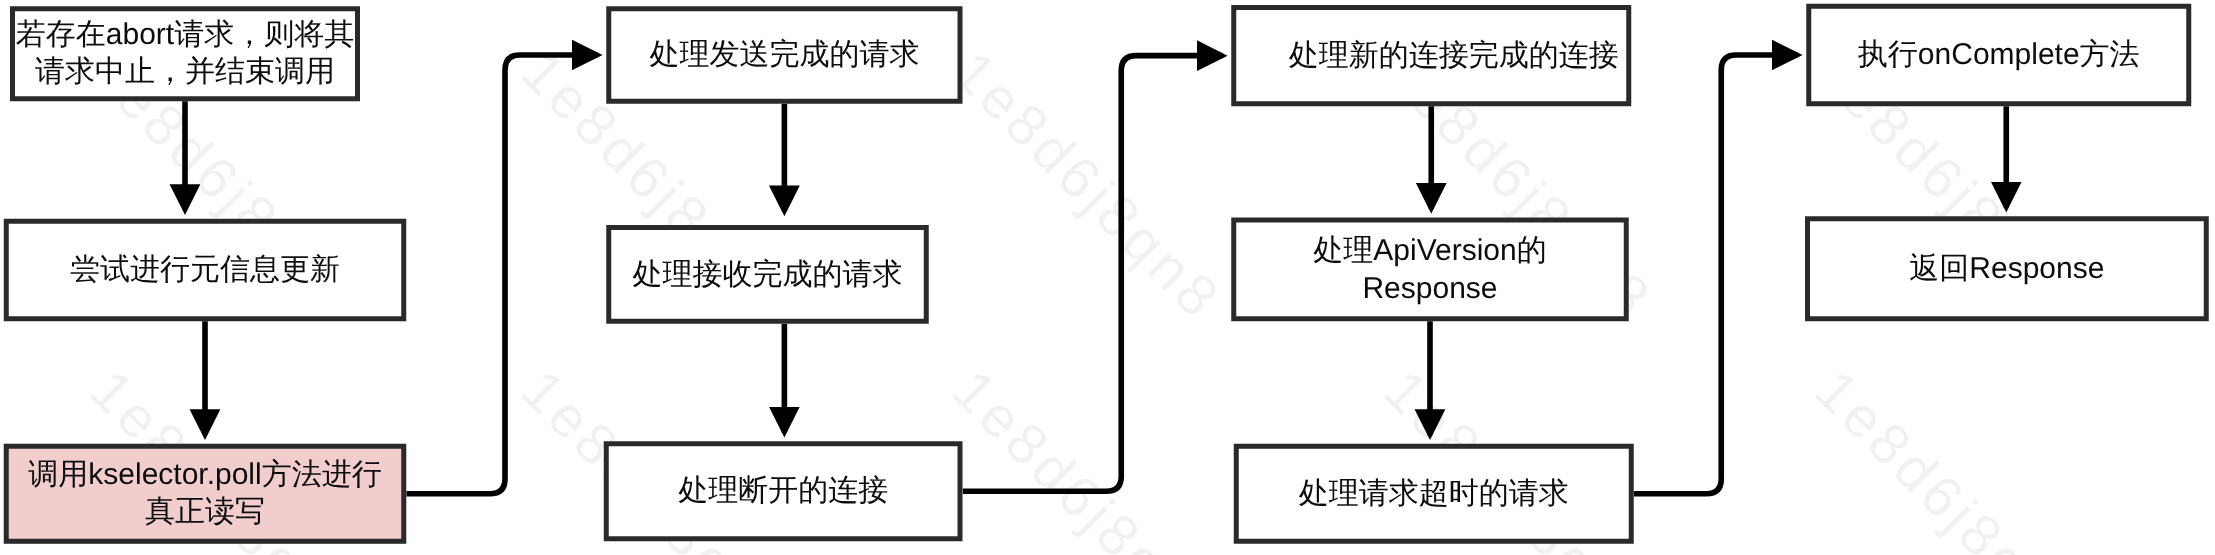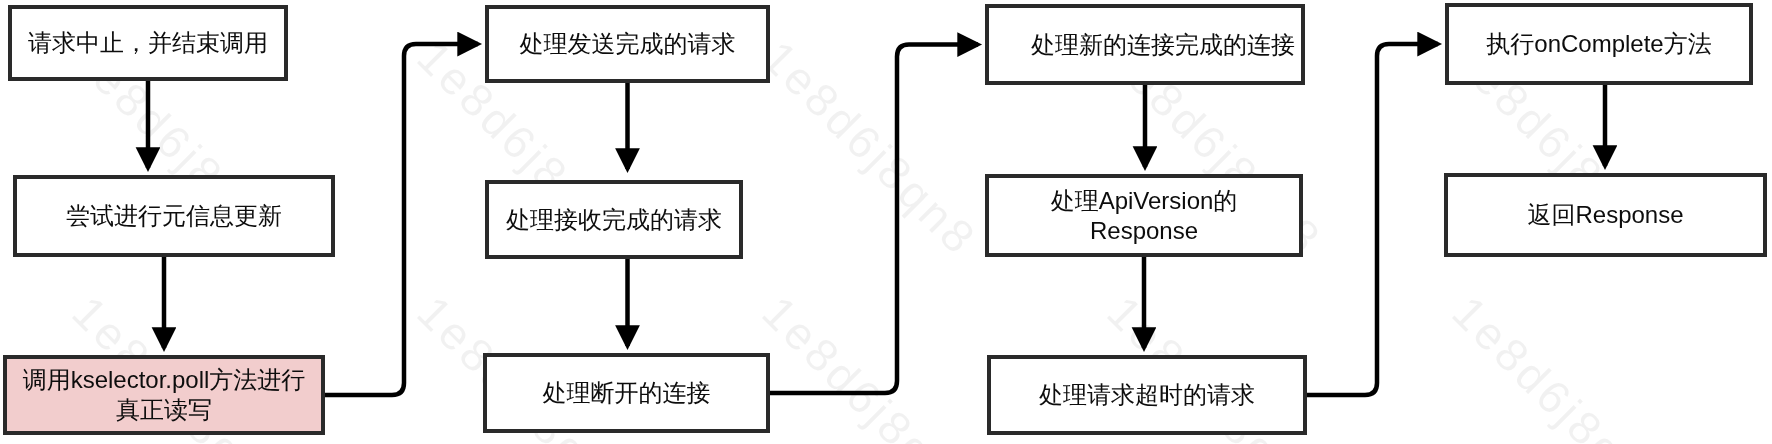--- a/index.html
+++ b/index.html
@@ -70,23 +70,24 @@
       <path d="M 325 395 L 392 395 Q 404 395 404 383 L 404 56 Q 404 44 416 44 L 478 44" fill="none" stroke="#000000" stroke-width="4.5" marker-end="url(#arrowhead)"></path>
       <path d="M 627.5 82 L 627.5 169" fill="none" stroke="#000000" stroke-width="4.5" marker-end="url(#arrowhead)"></path>
       <path d="M 627.5 254 L 627.5 346" fill="none" stroke="#000000" stroke-width="4.5" marker-end="url(#arrowhead)"></path>
       <path d="M 770 393 L 885 393 Q 897 393 897 381 L 897 56.5 Q 897 44.5 909 44.5 L 978 44.5" fill="none" stroke="#000000" stroke-width="4.5" marker-end="url(#arrowhead)"></path>
       <path d="M 1145 84 L 1145 167" fill="none" stroke="#000000" stroke-width="4.5" marker-end="url(#arrowhead)"></path>
       <path d="M 1144 256 L 1144 348" fill="none" stroke="#000000" stroke-width="4.5" marker-end="url(#arrowhead)"></path>
       <path d="M 1307 395 L 1365 395 Q 1377 395 1377 383 L 1377 56 Q 1377 44 1389 44 L 1438 44" fill="none" stroke="#000000" stroke-width="4.5" marker-end="url(#arrowhead)"></path>
       <path d="M 1605 84 L 1605 166" fill="none" stroke="#000000" stroke-width="4.5" marker-end="url(#arrowhead)"></path>
     </svg>
 <div class="node" style="left: 8px; top: 5px; width: 280px; height: 76px;">
+      <span class="line">若存在abort请求，则将其</span>
       <span class="line">请求中止，并结束调用</span>
     </div>
-    <div class="node" style="left: 3px; top: 175px; width: 322px; height: 82px; margin-left: 10px;">
+    <div class="node" style="left: 3px; top: 175px; width: 322px; height: 82px;">
       <span class="line">尝试进行元信息更新</span>
     </div>
     <div class="node highlight" style="left: 3px; top: 355px; width: 322px; height: 80px;">
       <span class="line">调用kselector.poll方法进行</span>
       <span class="line">真正读写</span>
     </div>
     <div class="node" style="left: 485px; top: 5px; width: 285px; height: 78px;">
       <span class="line">处理发送完成的请求</span>
     </div>
     <div class="node" style="left: 485px; top: 180px; width: 258px; height: 79px;">

